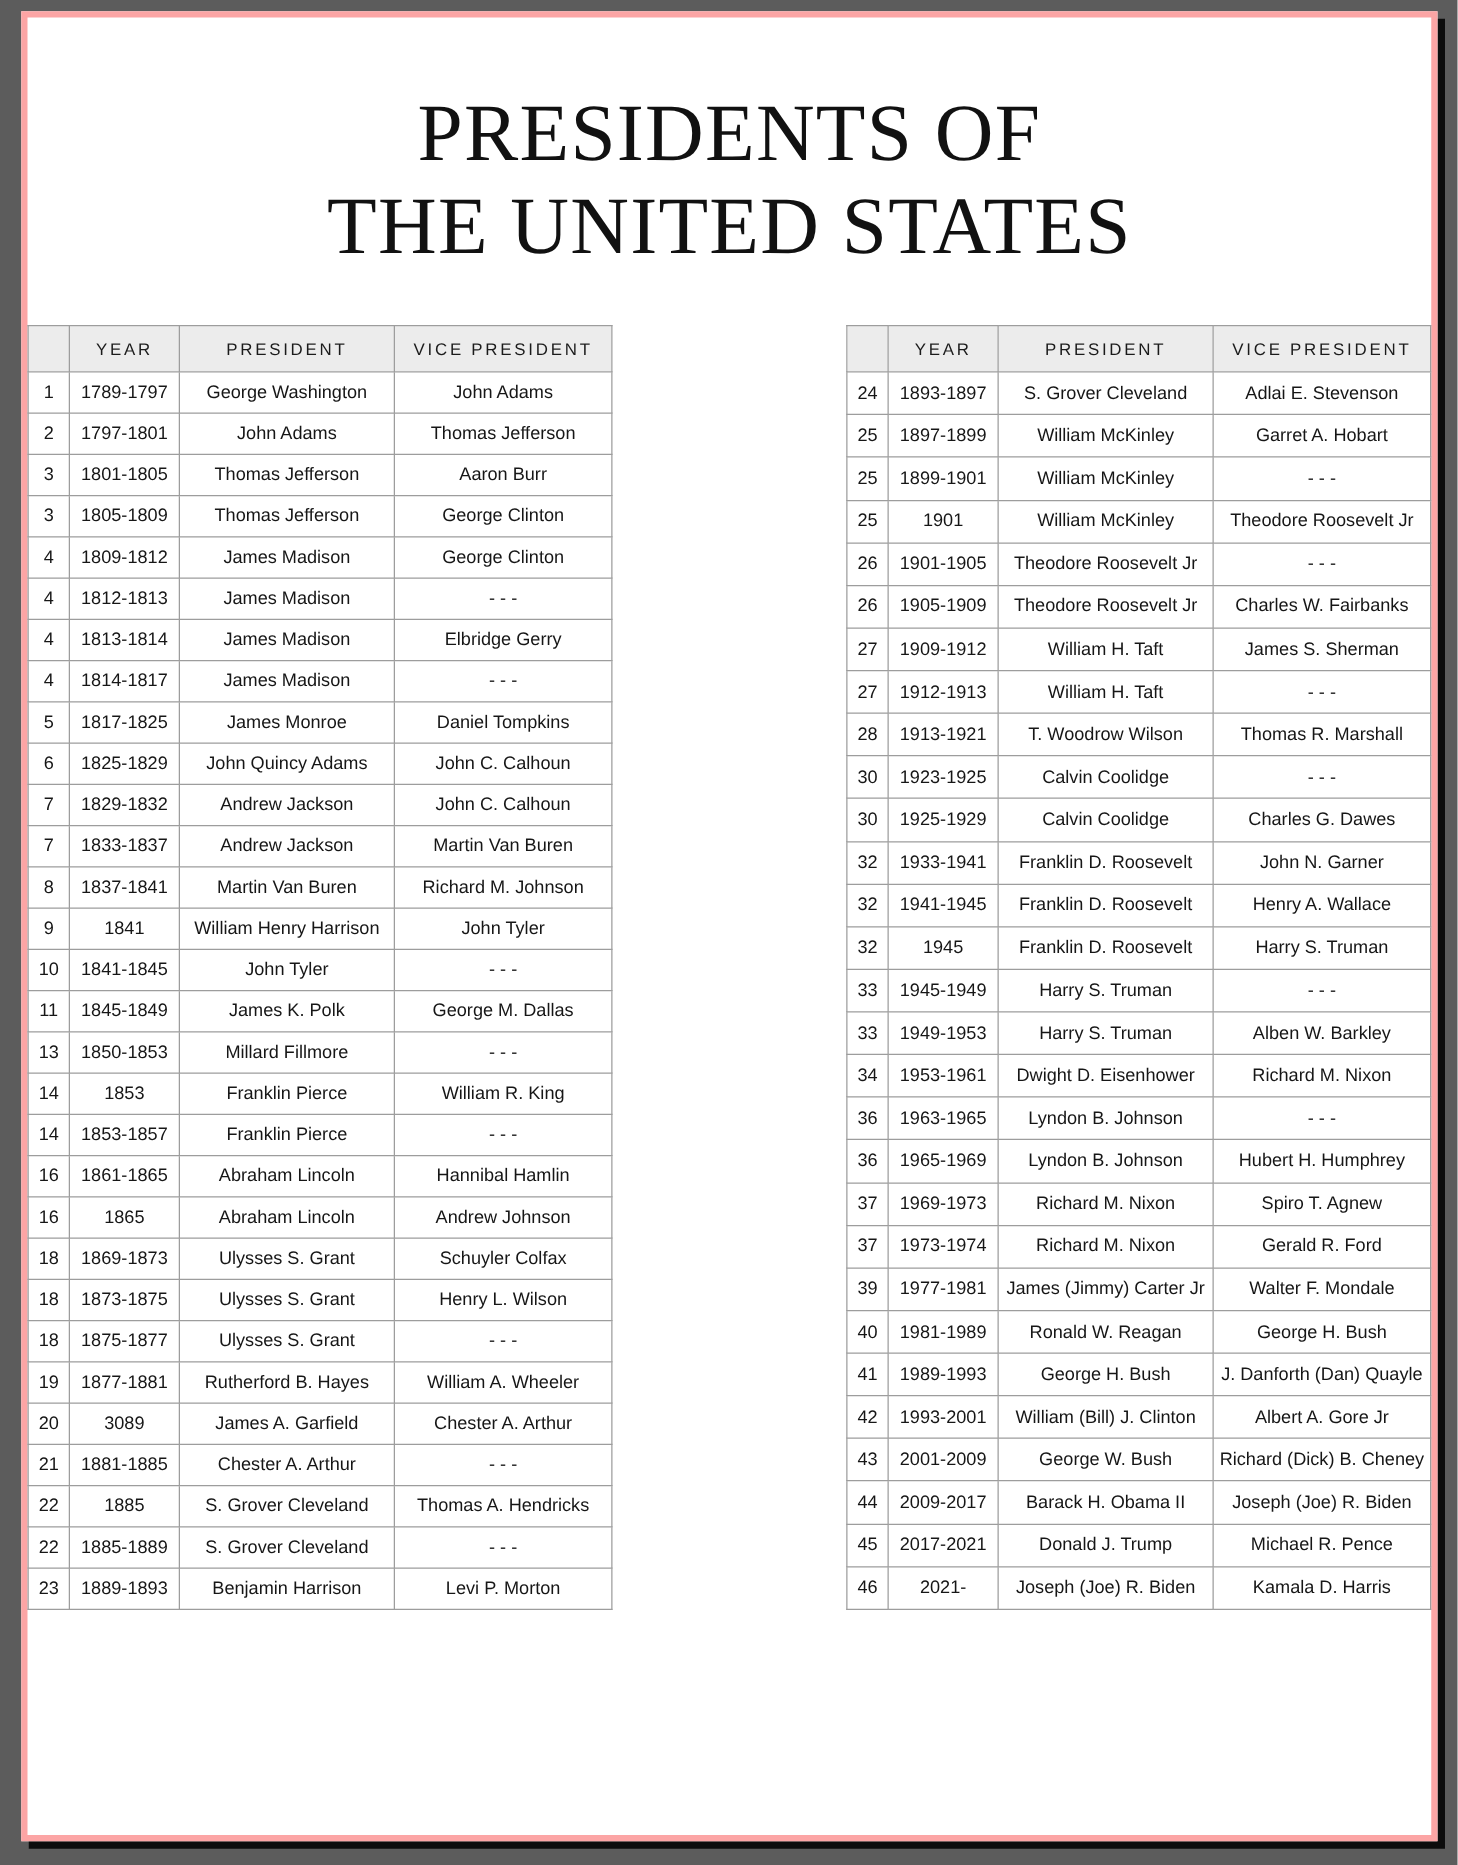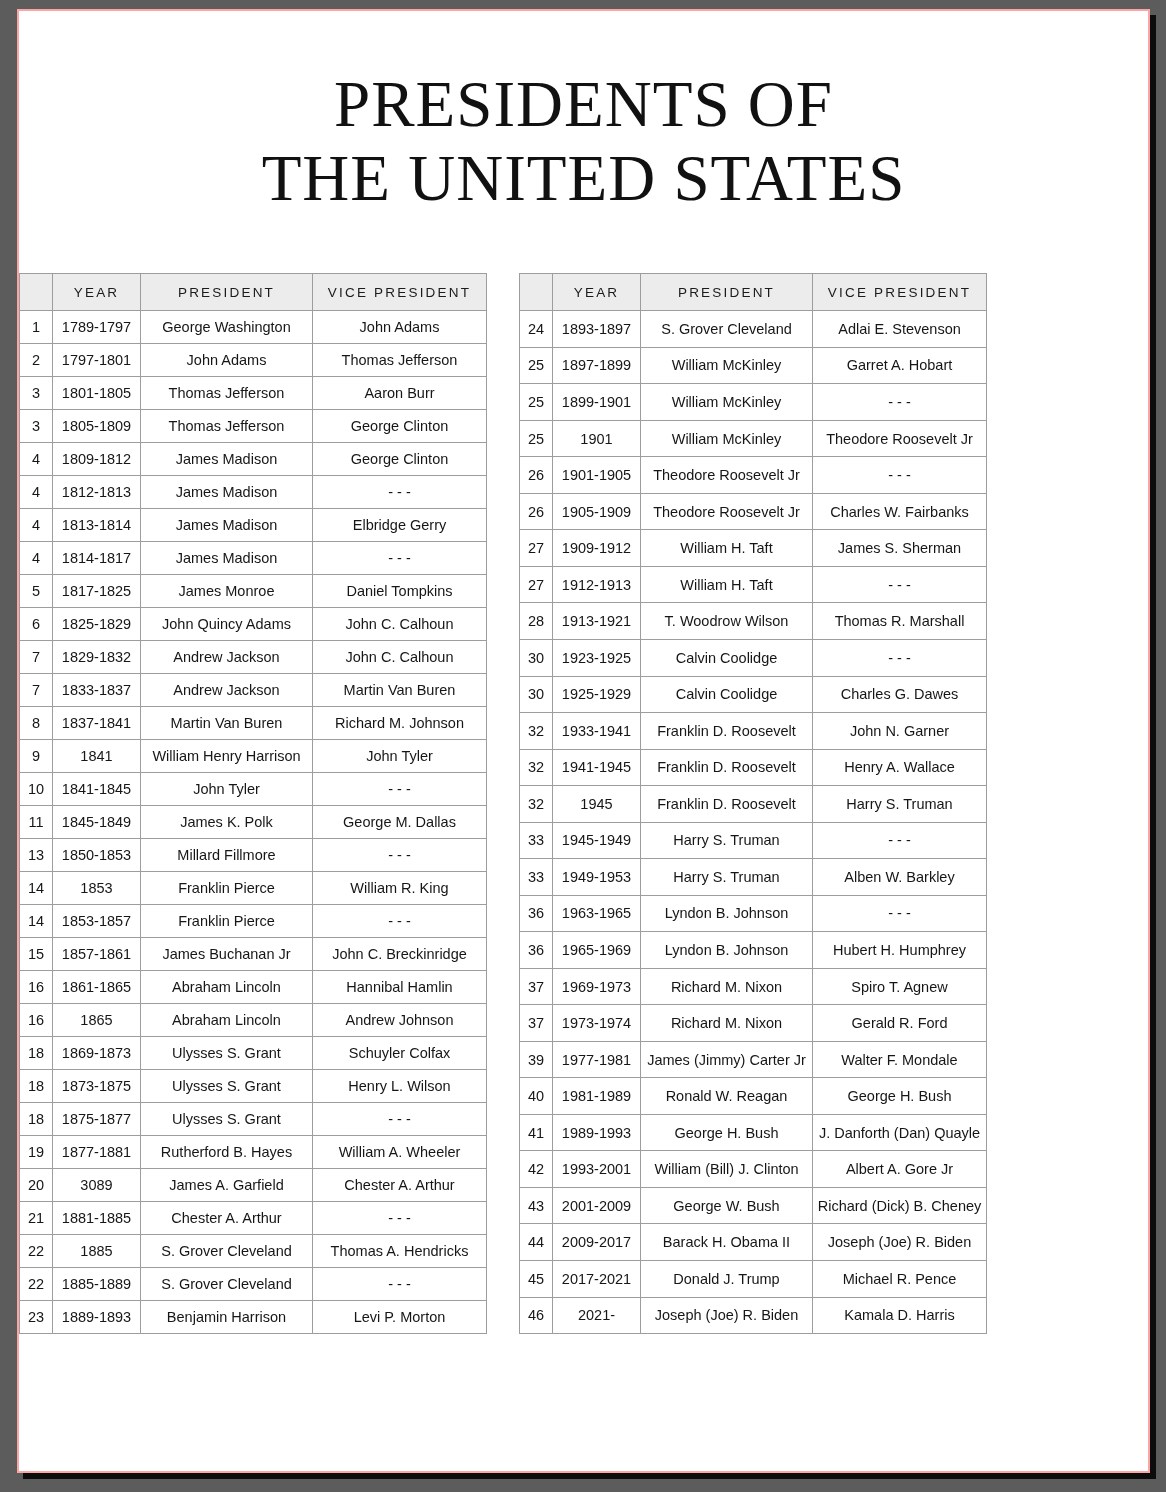--- a/index.html
+++ b/index.html
@@ -12,39 +12,39 @@
     font-family: "Liberation Sans", sans-serif;
   }
   .page {
     position: absolute;
     left: 17px;
     top: 9px;
     width: 1133px;
     height: 1464px;
     box-sizing: border-box;
     background: #ffffff;
-    border: 2px solid #fca5a5;
+    border: 5px solid #fca5a5;
     box-shadow: 6px 6px 0 #0c0c0c;
   }
   .title {
     margin: 56px 0 0 0;
     text-align: center;
     font-family: "Liberation Serif", serif;
     font-weight: 400;
     font-size: 65px;
     line-height: 1.14;
     letter-spacing: 1px;
     color: #111111;
   }
   .title-line { display: block; }
   .tables {
     display: flex;
-    justify-content: flex-start;
+    justify-content: space-between;
     gap: 32px;
-    margin-top: 58px;
+    margin-top: 42px;
   }
   table.ptable {
     border-collapse: collapse;
     table-layout: fixed;
     width: 467px;
     color: #161616;
     font-size: 14.5px;
   }
   table.ptable th, table.ptable td {
     border: 1px solid #9d9d9d;
@@ -203,26 +203,20 @@
             <td>Franklin Pierce</td>
             <td>William R. King</td>
           </tr>
           <tr>
             <td>14</td>
             <td>1853-1857</td>
             <td>Franklin Pierce</td>
             <td>- - -</td>
           </tr>
           <tr>
-            <td>15</td>
-            <td>1857-1861</td>
-            <td>James Buchanan Jr</td>
-            <td>John C. Breckinridge</td>
-          </tr>
-          <tr>
             <td>16</td>
             <td>1861-1865</td>
             <td>Abraham Lincoln</td>
             <td>Hannibal Hamlin</td>
           </tr>
           <tr>
             <td>16</td>
             <td>1865</td>
             <td>Abraham Lincoln</td>
             <td>Andrew Johnson</td>
@@ -390,20 +384,26 @@
             <td>Harry S. Truman</td>
             <td>- - -</td>
           </tr>
           <tr>
             <td>33</td>
             <td>1949-1953</td>
             <td>Harry S. Truman</td>
             <td>Alben W. Barkley</td>
           </tr>
           <tr>
+            <td>34</td>
+            <td>1953-1961</td>
+            <td>Dwight D. Eisenhower</td>
+            <td>Richard M. Nixon</td>
+          </tr>
+          <tr>
             <td>36</td>
             <td>1963-1965</td>
             <td>Lyndon B. Johnson</td>
             <td>- - -</td>
           </tr>
           <tr>
             <td>36</td>
             <td>1965-1969</td>
             <td>Lyndon B. Johnson</td>
             <td>Hubert H. Humphrey</td>

